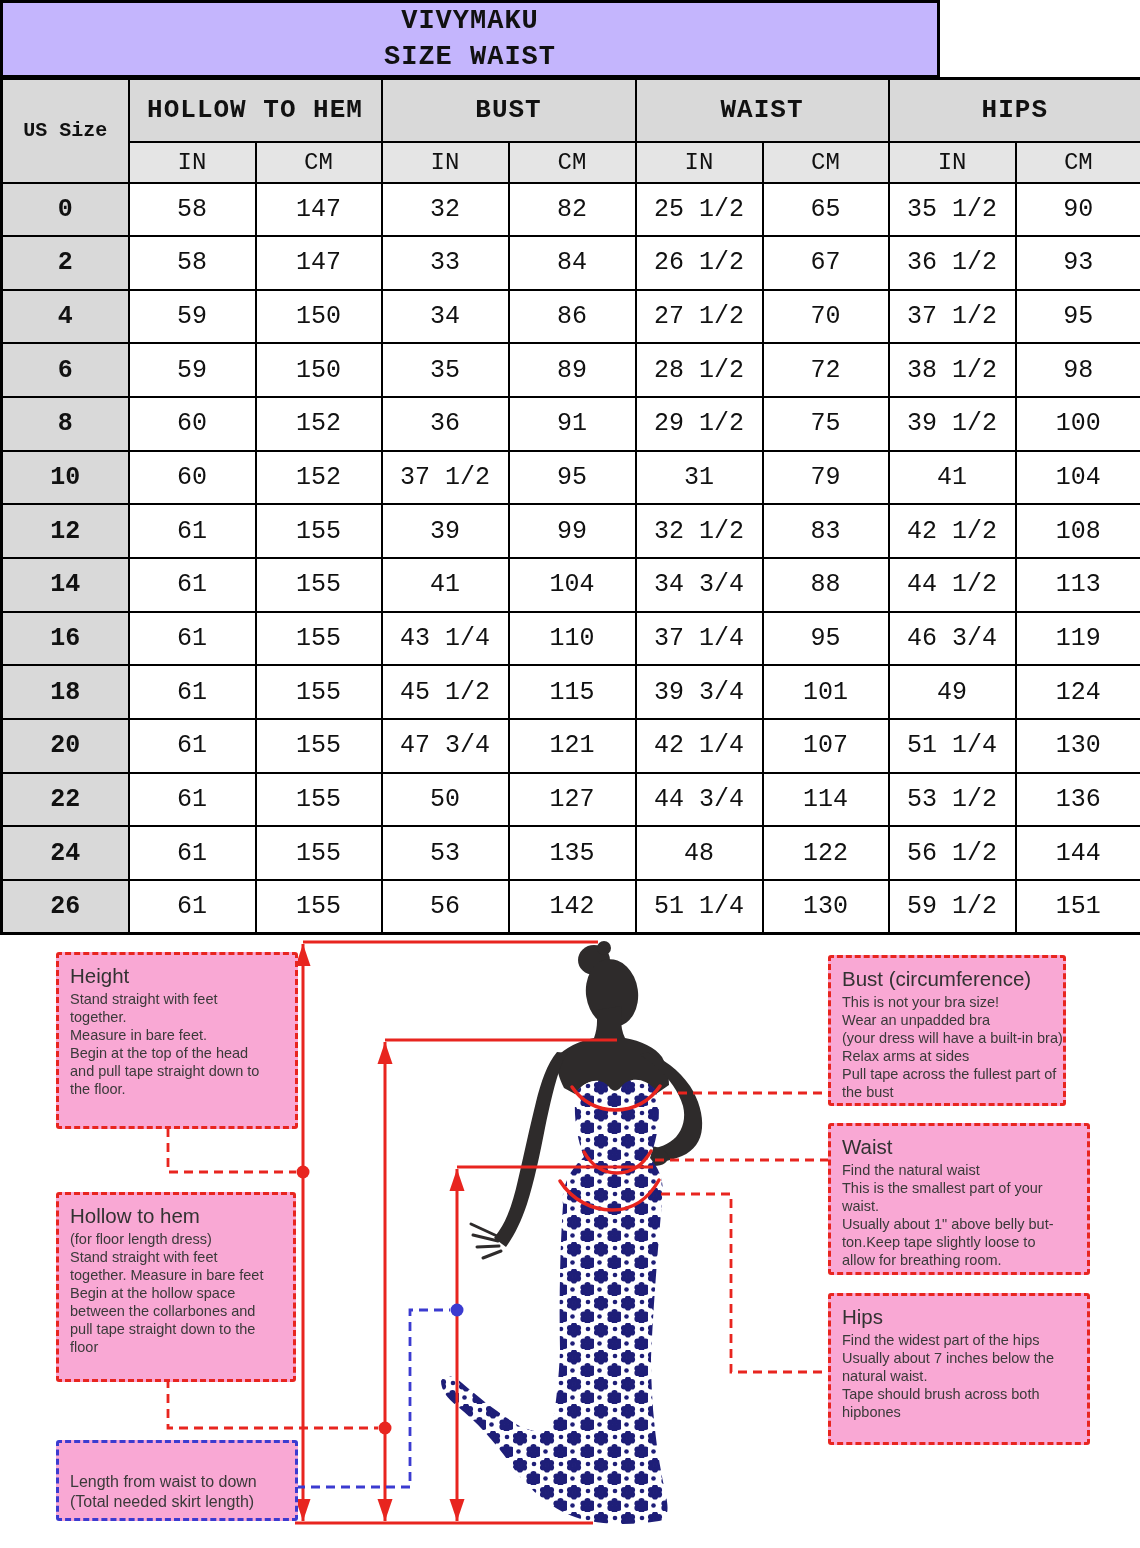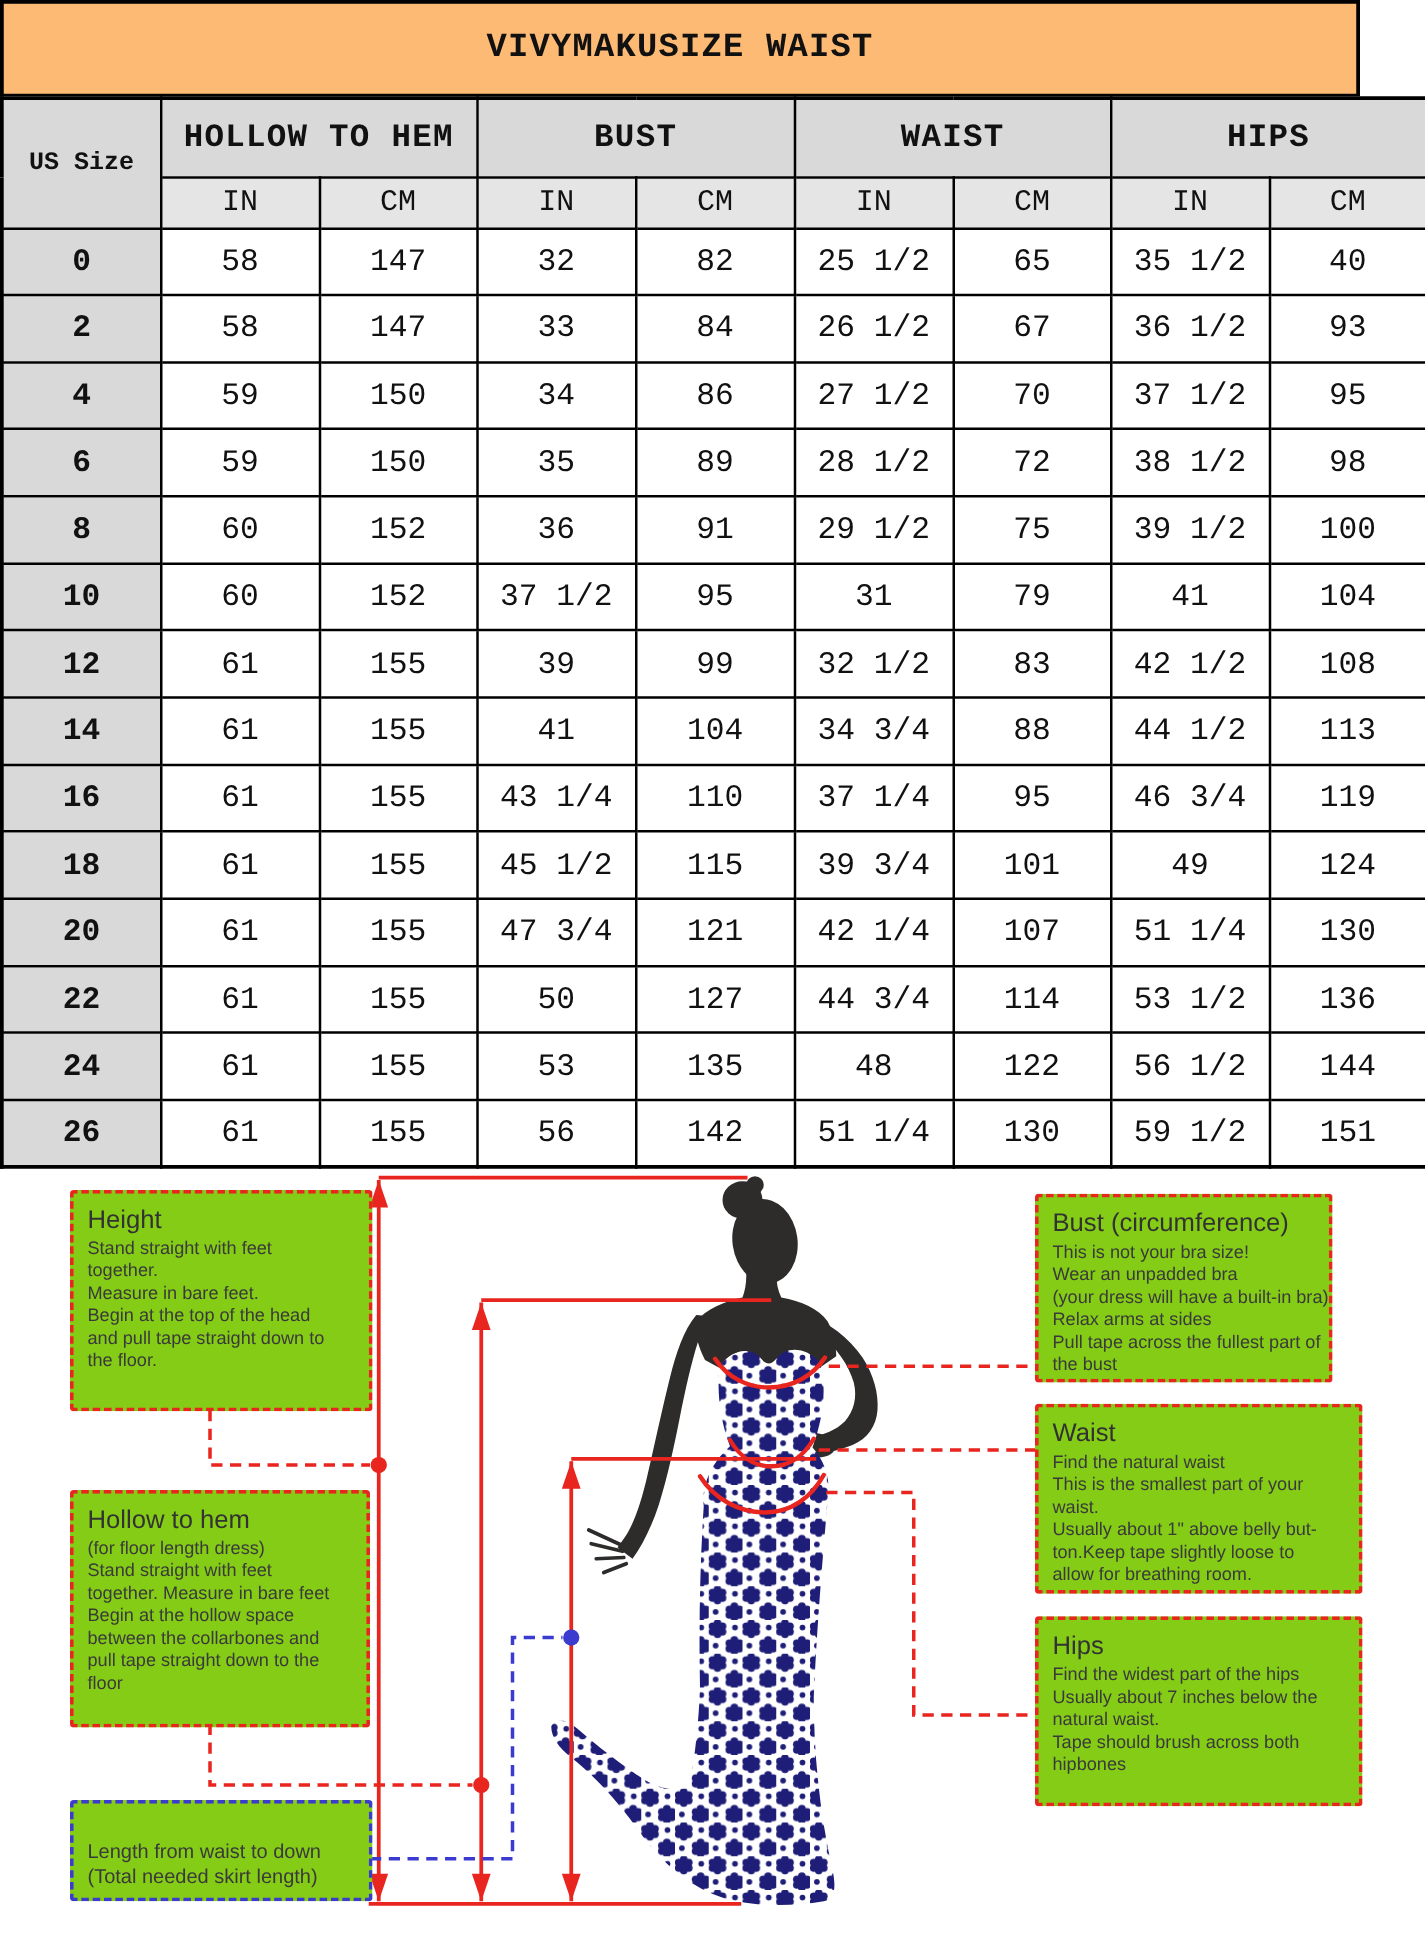--- a/index.html
+++ b/index.html
@@ -1,37 +1,37 @@
 <!DOCTYPE html>
 <html><head>
 <meta charset="utf-8">
 <style>
   html,body{margin:0;padding:0;background:#ffffff;}
   #page{position:relative;width:1140px;height:1548px;background:#fff;overflow:hidden;
         font-family:"Liberation Mono",monospace;}
   
-  .band{box-sizing:border-box;width:1088px;height:77px;background:#fdba74;
+  .band{box-sizing:border-box;width:940px;height:77px;background:#c4b5fd;
         border:3px solid #000;border-bottom:2px solid #000;
-        display:flex;flex-direction:row;justify-content:center;align-items:center;}
+        display:flex;flex-direction:column;justify-content:center;align-items:center;}
   .band .t{font-size:27px;font-weight:700;color:#111;line-height:36px;letter-spacing:1px;}
   
   table.size{border-collapse:collapse;table-layout:fixed;width:1140px;}
   table.size td{border:2px solid #000;text-align:center;vertical-align:middle;
                 padding:0;color:#111;overflow:hidden;}
   table.size{border:3px solid #000;}
   tr.grprow{height:63px;}
   tr.unitrow{height:41px;}
   tbody tr{height:53.65px;}
   td.corner{background:#d9d9d9;font-size:20px;font-weight:700;}
   td.grp{background:#d9d9d9;font-size:26px;font-weight:700;letter-spacing:1px;}
   td.unit{background:#e5e5e5;font-size:24px;}
   td.sizecol{background:#d9d9d9;font-size:25px;font-weight:700;}
   td.val{background:#fff;font-size:25px;}
   
-  .gbox{position:absolute;box-sizing:border-box;background:#84cc16;
+  .gbox{position:absolute;box-sizing:border-box;background:#f9a8d4;
         border:3px dashed #e8251f;border-radius:3px;padding:8px 11px;
         font-family:"Liberation Sans",sans-serif;font-size:14.5px;line-height:18px;
         color:#3a3a3a;z-index:3;}
   .gbox .ttl{font-size:20.5px;line-height:25px;margin-bottom:2px;color:#323232;}
   .gbox.blue{border-color:#3b3bd0;padding-top:29px;font-size:16px;line-height:20px;}
   .bl{white-space:nowrap;}
   #diagram{position:absolute;left:0;top:0;z-index:1;pointer-events:none;}
 </style>
 </head>
 <body>
@@ -77,21 +77,21 @@
     <tbody>
         <tr>
           <td class="sizecol">0</td>
           <td class="val">58</td>
           <td class="val">147</td>
           <td class="val">32</td>
           <td class="val">82</td>
           <td class="val">25 1/2</td>
           <td class="val">65</td>
           <td class="val">35 1/2</td>
-          <td class="val">40</td>
+          <td class="val">90</td>
         </tr>
         <tr>
           <td class="sizecol">2</td>
           <td class="val">58</td>
           <td class="val">147</td>
           <td class="val">33</td>
           <td class="val">84</td>
           <td class="val">26 1/2</td>
           <td class="val">67</td>
           <td class="val">36 1/2</td>

